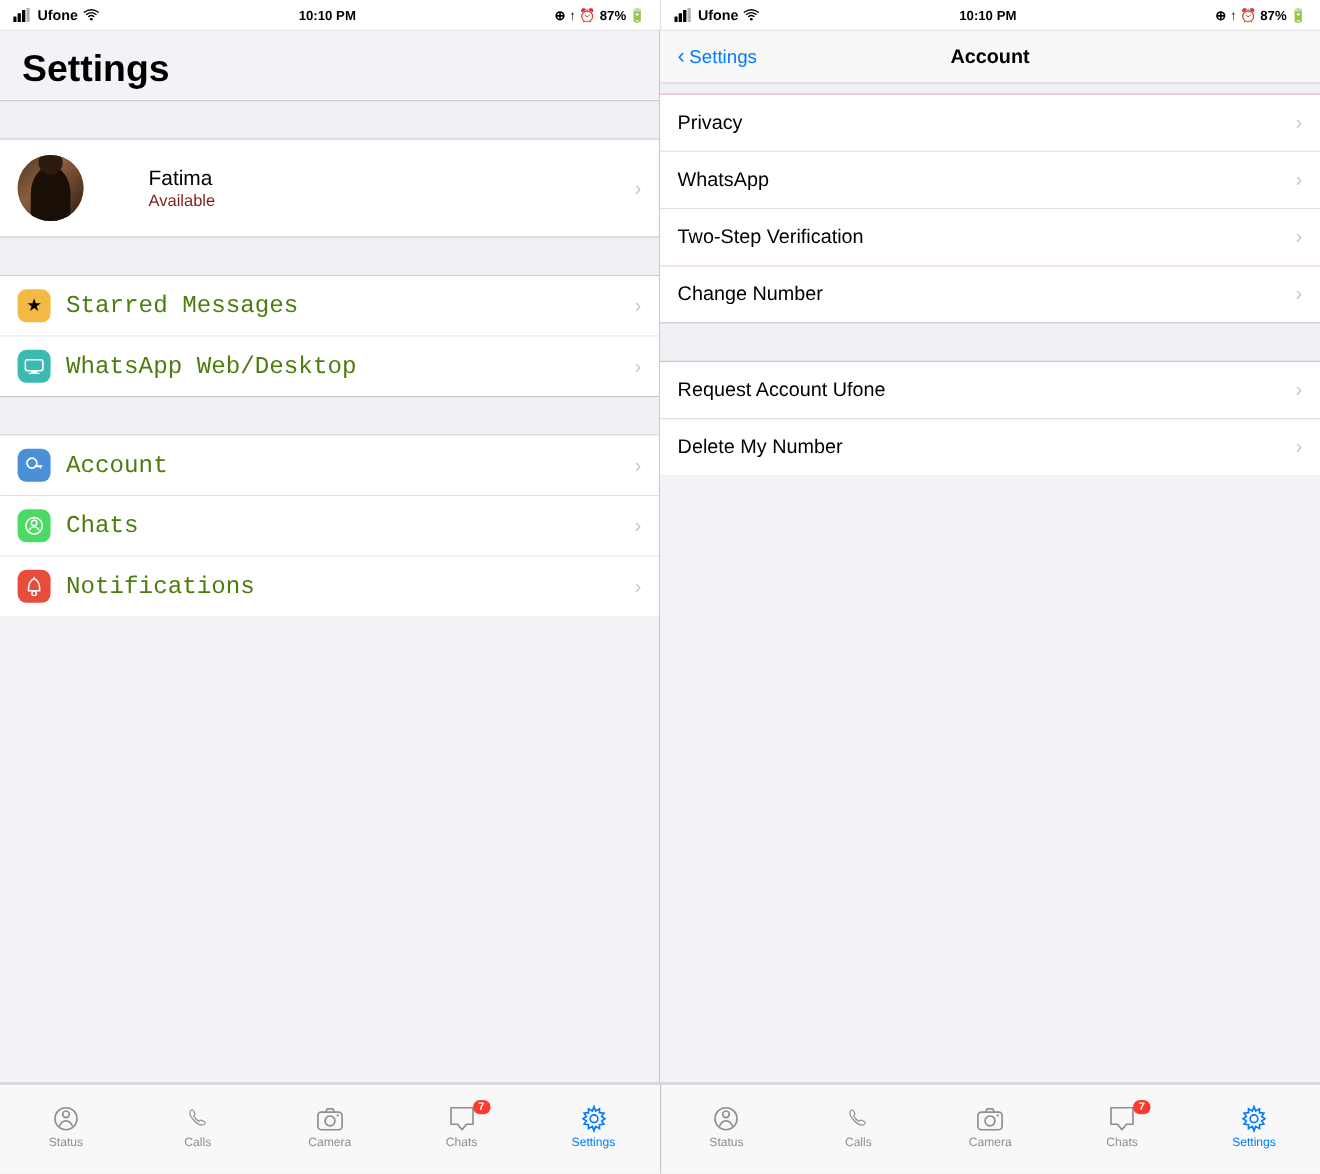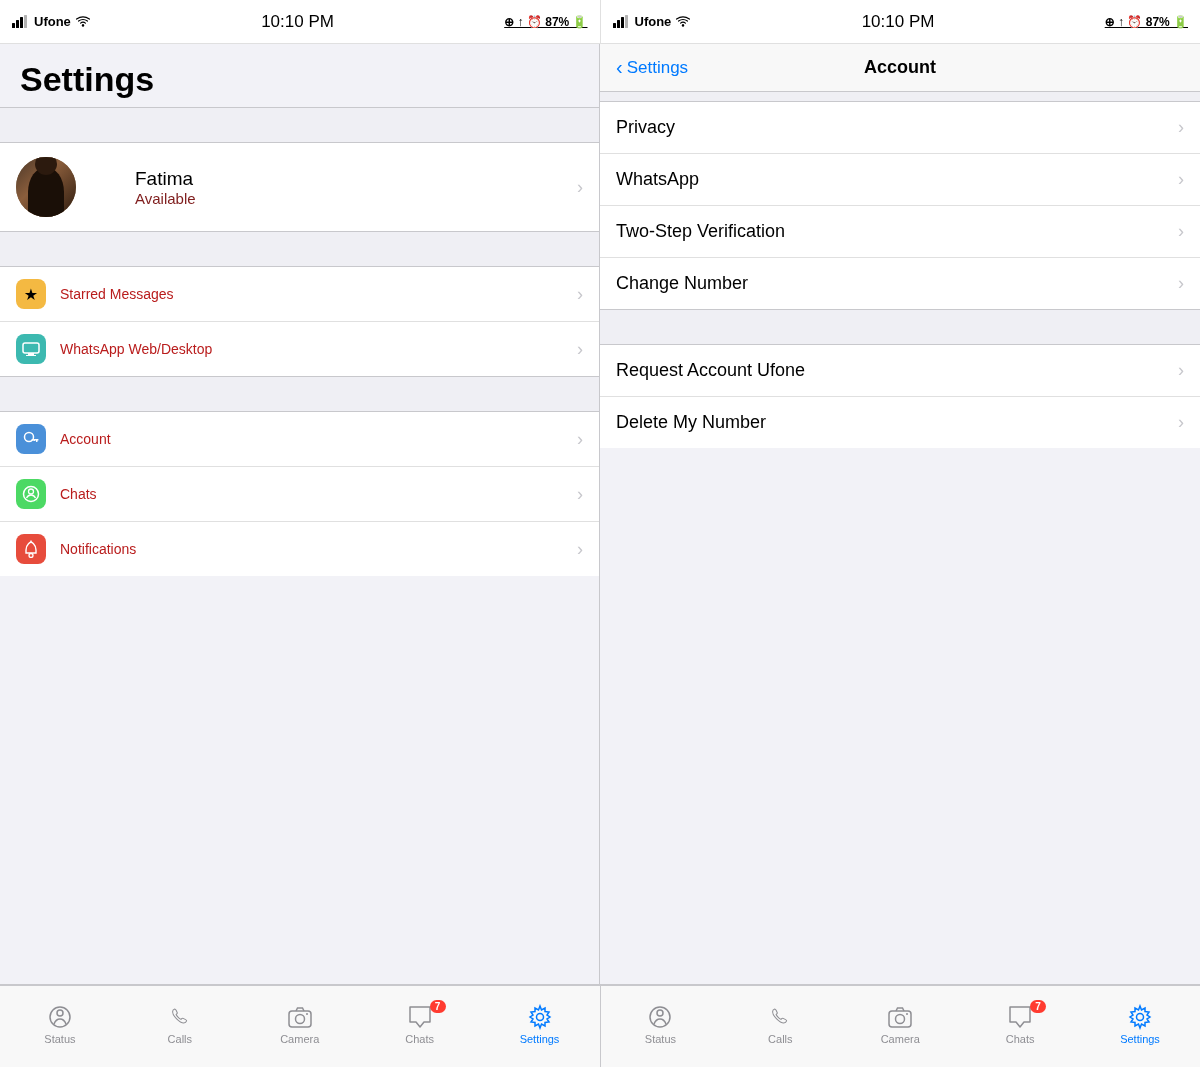--- a/index.html
+++ b/index.html
@@ -10,21 +10,21 @@
       height: 1067px;
       overflow: hidden;
       display: flex;
       flex-direction: column;
     }
 
     
     .status-bars {
       display: flex;
       width: 100%;
-      height: 44px;
+      height: 28px;
       flex-shrink: 0;
     }
     .status-bar {
       flex: 1;
       background: #fff;
       display: flex;
       align-items: center;
       justify-content: space-between;
       padding: 0 12px;
       font-size: 13px;
@@ -35,28 +35,27 @@
       background: #fff;
       border-left: 1px solid #e0e0e0;
     }
     .status-left {
       display: flex;
       align-items: center;
       gap: 4px;
       font-size: 13px;
     }
     .status-center {
-      font-size: 17px;
-      font-weight: 400;
+      font-size: 12px;
+      font-weight: 700;
     }
     .status-right {
       display: flex;
       gap: 4px;
       font-size: 12px;
-      text-decoration: underline;
     }
 
     
     .main-content {
       display: flex;
       flex: 1;
       overflow: hidden;
     }
 
     
@@ -169,22 +168,23 @@
     }
 
     .icon-yellow { background: #f4b942; }
     .icon-teal { background: #3cb9b0; }
     .icon-blue { background: #4a90d9; }
     .icon-green { background: #4cd964; }
     .icon-red { background: #e74c3c; }
 
     .item-label {
       flex: 1;
-      font-size: 14px;
-      color: #b91c1c;
+      font-size: 22px;
+      color: #4d7c0f;
+      font-family: Liberation Mono, monospace;
     }
 
     .chevron {
       color: #c7c7cc;
       font-size: 18px;
       font-weight: 400;
     }
 
     
     .right-panel {

